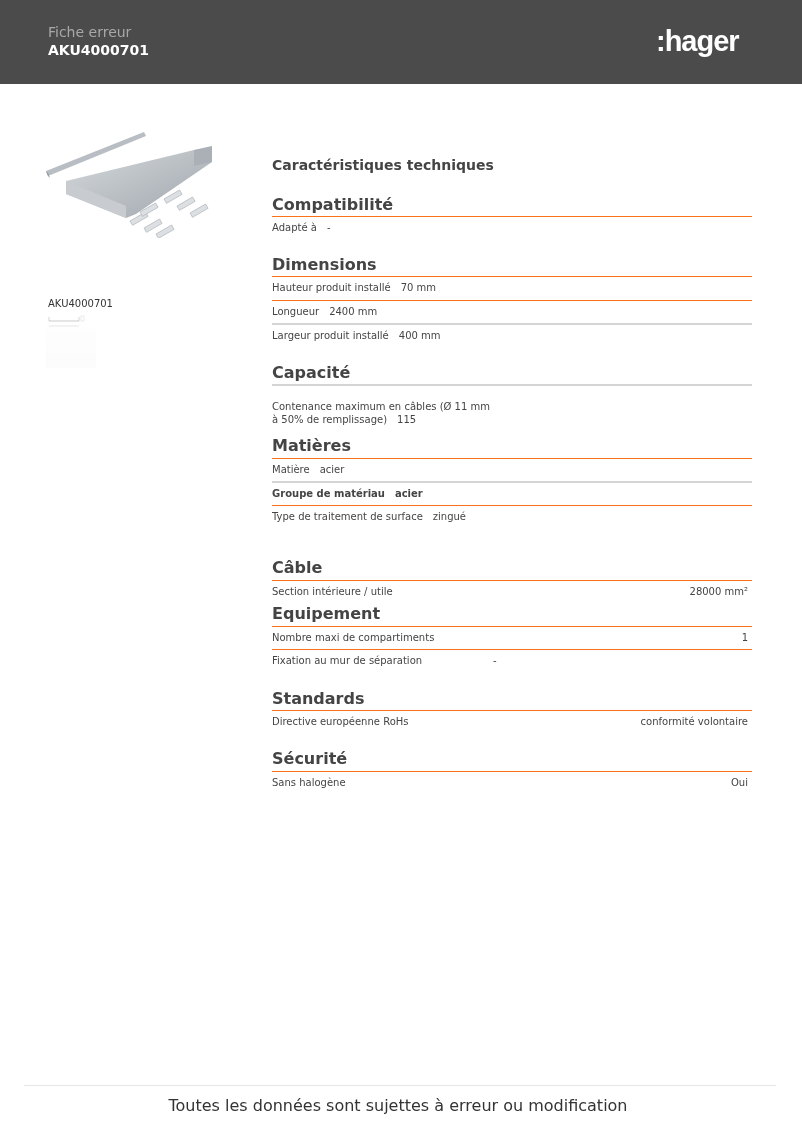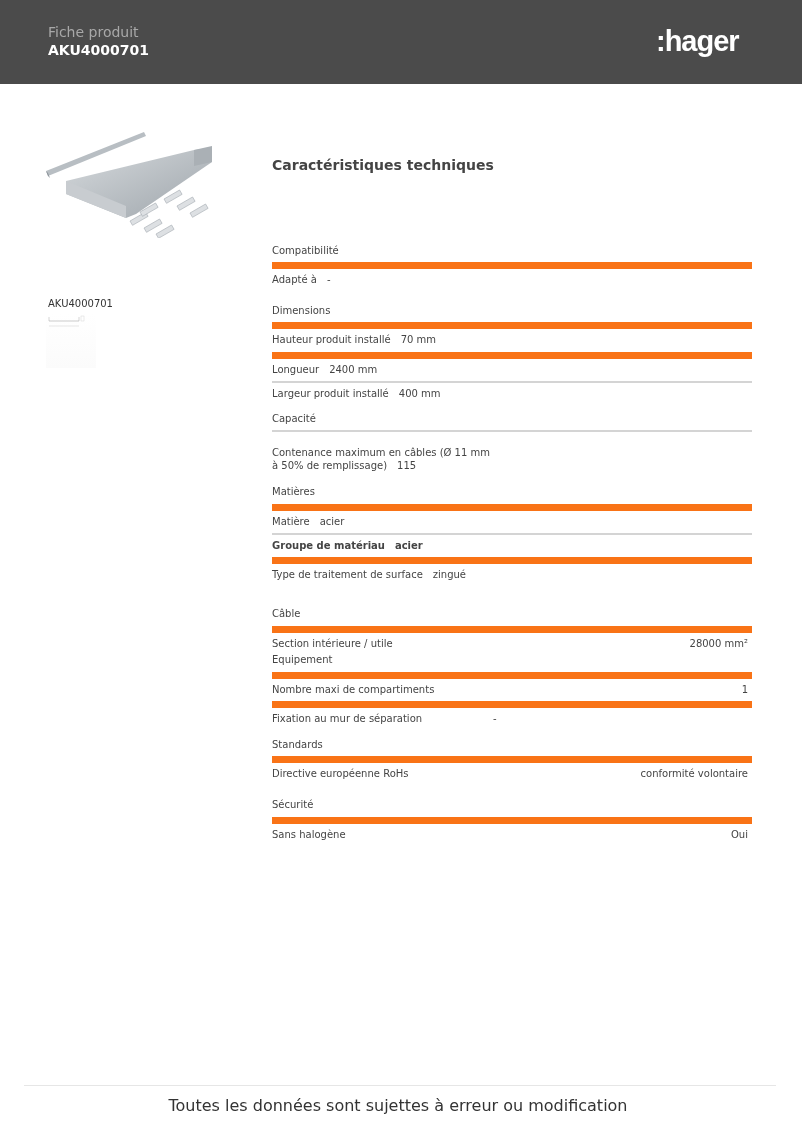--- a/index.html
+++ b/index.html
@@ -7,35 +7,35 @@
   .header { position:absolute; left:0; top:0; width:802px; height:84px; background:#4b4b4b; }
   .header .subtitle { position:absolute; left:48px; top:24px; font-size:14px; color:#a8a8a8; }
   .header .code { position:absolute; left:48px; top:42px; font-size:14px; font-weight:bold; color:#ffffff; }
   .logo { position:absolute; left:656px; top:26px; font-family:"Liberation Sans", sans-serif; font-weight:bold; font-size:29px; color:#fff; letter-spacing:-1px; line-height:30px; }
   .product-image { position:absolute; left:44px; top:126px; width:172px; height:112px; }
   .side-code { position:absolute; left:48px; top:298px; font-size:10px; color:#333; }
   .drawing { position:absolute; left:46px; top:314px; width:50px; height:54px; background:linear-gradient(#fff,#fbfbfb); }
   .specs { position:absolute; left:272px; top:0; width:480px; }
   .title { position:absolute; top:157px; font-size:14px; font-weight:bold; color:#444; }
   .section { position:absolute; left:0; width:480px; }
-  .sec-head { font-size:10px; font-weight:normal; color:#444; height:12px; line-height:12px;margin-top:46px; }
-  .row { font-size:10px; color:#444; border-top:7px solid #f97316; position:relative; }
+  .sec-head { font-size:16px; font-weight:bold; color:#444; height:12px; line-height:12px; }
+  .row { font-size:10px; color:#444; border-top:1px solid #f97316; position:relative; }
   .row.thick { border-top:2px solid #d4d4d4; }
   .row .lbl { display:inline-block; }
   .row .val { display:inline-block; margin-left:10px; }
   .row .val-right { position:absolute; right:4px; }
   .row .val-mid { position:absolute; left:221px; }
   .footer-line { position:absolute; left:24px; top:1085px; width:752px; height:1px; background:#e6e6e6; }
   .footer { position:absolute; left:0; top:1096px; width:796px; text-align:center; font-size:16px; color:#333; }
 </style>
 </head>
 <body>
 
 <div class="header">
-  <div class="subtitle">Fiche produit</div>
+  <div class="subtitle">Fiche erreur</div>
   <div class="code">AKU4000701</div>
   <div class="logo">:hager</div>
 </div>
 
 <svg class="product-image" viewBox="0 0 172 112">
   <defs>
     <linearGradient id="g1" x1="0" y1="0" x2="1" y2="1">
       <stop offset="0" stop-color="#d6dadd"></stop>
         <stop offset="1" stop-color="#9ea5ab"></stop>
     </linearGradient>

